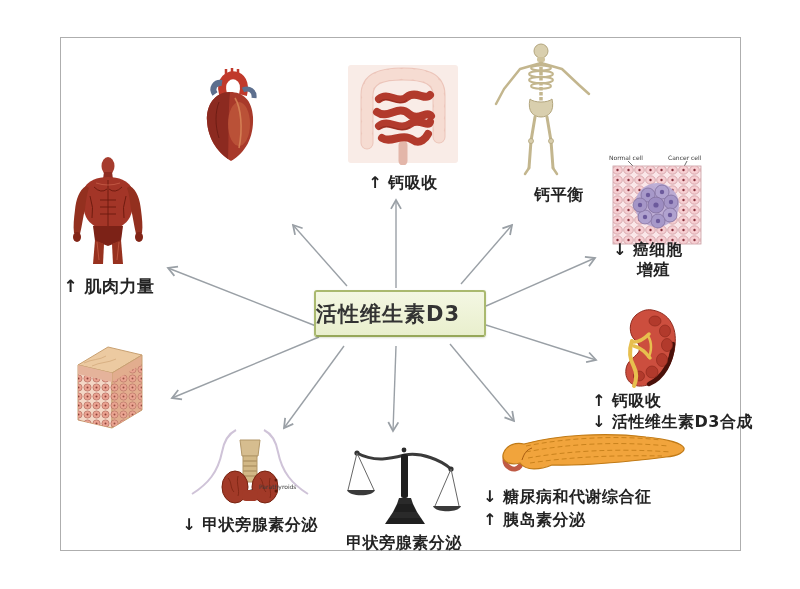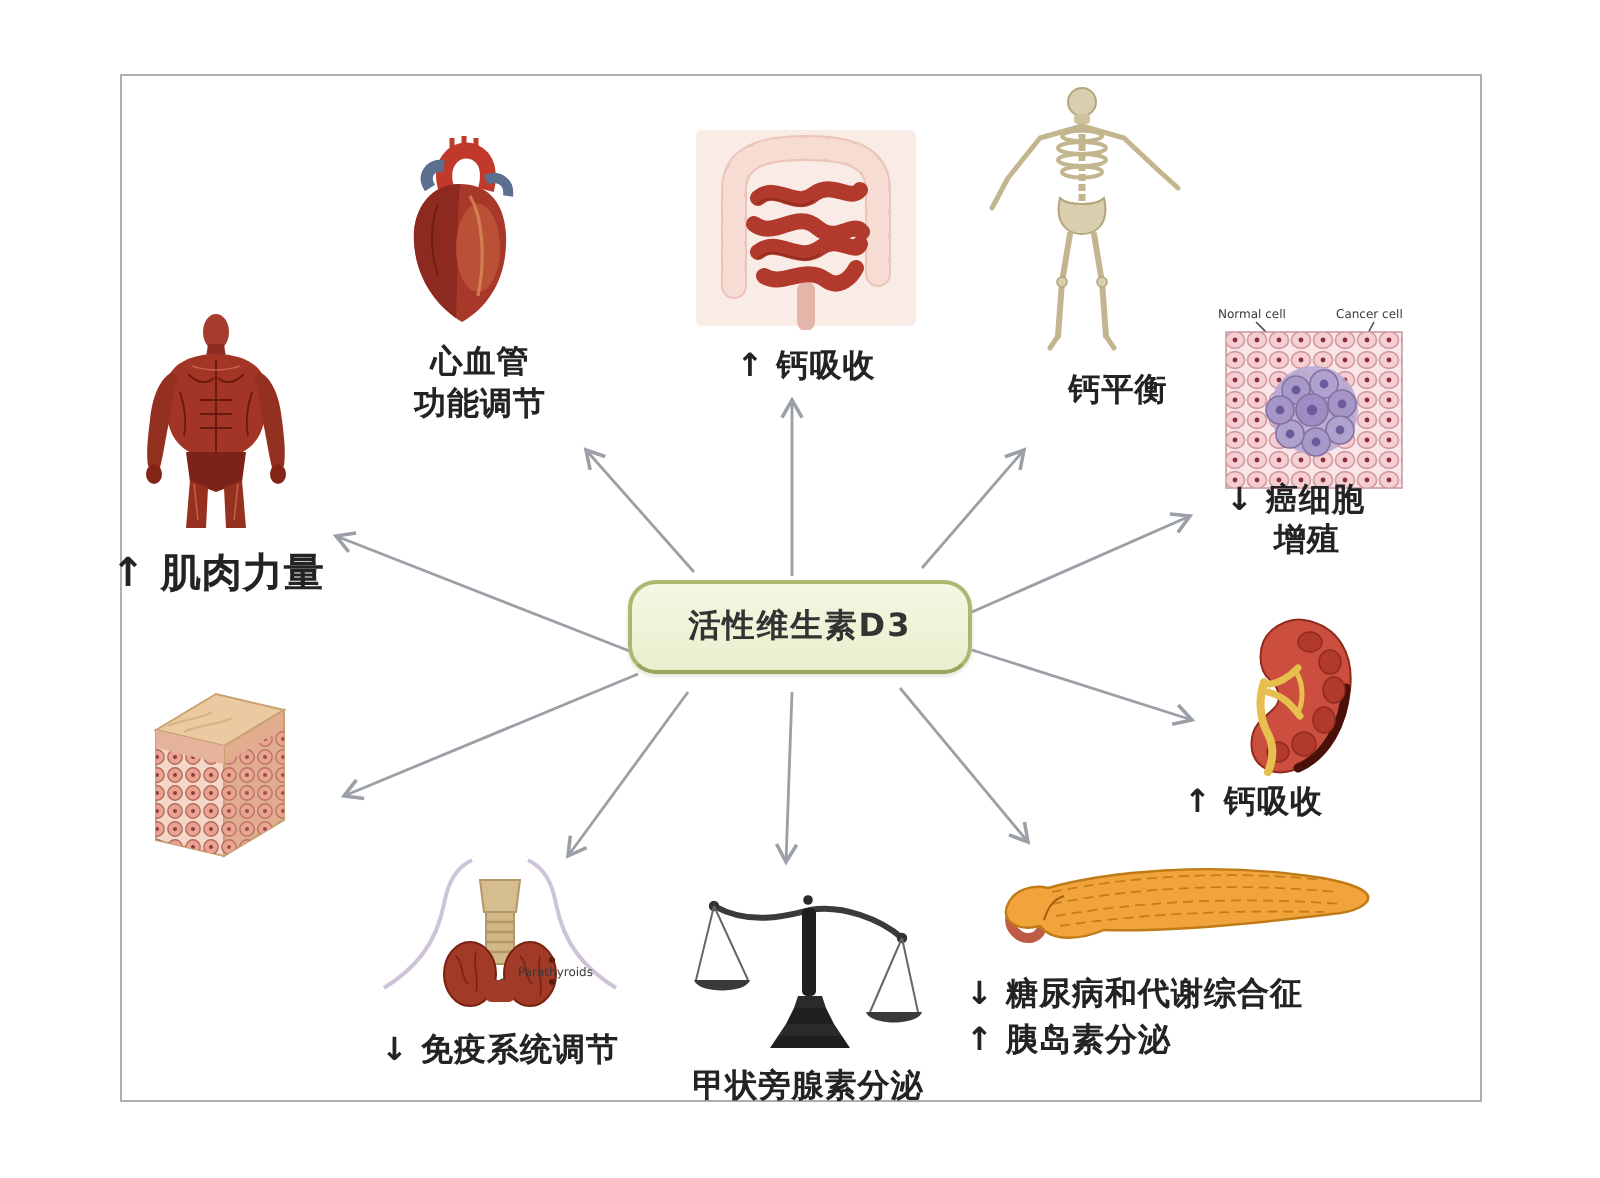--- a/index.html
+++ b/index.html
@@ -8,23 +8,23 @@
   .canvas{position:absolute;left:0;top:0;width:800px;height:589px;background:#fff;}
   .frame{position:absolute;left:60px;top:37px;width:679px;height:512px;
          border:1px solid #aeaeae;background:#fff;}
   .arrow-layer{position:absolute;left:0;top:0;width:800px;height:589px;pointer-events:none;}
   .node-img{position:absolute;}
   .node-label{position:absolute;font-weight:600;color:#232323;font-size:16px;
               line-height:21px;white-space:nowrap;letter-spacing:0.5px;}
   .center-text{text-align:center;}
   .center-box{position:absolute;left:314px;top:290px;width:168px;height:43px;
               background:linear-gradient(#f4f7e3,#e9efcd);
-              border:2px solid #aab96f;border-bottom-color:#96a759;border-radius:14px;
-              display:flex;align-items:center;justify-content:center;
-              font-size:16px;font-weight:bold;color:#333;letter-spacing:1px;
+              border:2px solid #aab96f;border-bottom-color:#96a759;border-radius:3px;
+              display:flex;align-items:center;justify-content:flex-start;
+              font-size:21px;font-weight:bold;color:#333;letter-spacing:1px;
               box-shadow:0 1px 2px rgba(120,130,80,.25);}
   .tiny-ann{position:absolute;font-size:6px;color:#3a3a3a;white-space:nowrap;
             letter-spacing:0;font-weight:400;}
 </style>
 </head>
 <body>
 
 <div class="canvas">
   <div class="frame"></div>
 
@@ -70,39 +70,35 @@
       <path d="M56,31 Q49,38 43,33"></path>
       <path d="M34,44 L50,44 M34,51 L50,51 M34,58 L50,58"></path>
       <path d="M24,40 Q28,52 26,62"></path>
       <path d="M60,40 Q56,52 58,62"></path>
     </g>
     <g stroke="#d06a52" stroke-width="0.8" fill="none" opacity="0.8">
       <path d="M30,27 Q42,31 54,27"></path>
       <path d="M31,86 L33,104 M53,86 L51,104"></path>
     </g>
   </svg>
-  <div class="node-label center-text" style="left:48px;top:276px;width:122px;font-size:20px">
+  <div class="node-label center-text" style="left:48px;top:276px;width:122px;font-size:17px">
     <div>↑ 肌肉力量</div>
   </div>
 
   <svg class="node-img" style="left:199px;top:68px" width="62" height="98" viewBox="0 0 62 98">
     <path d="M24,26 C20,12 30,5 38,8 C45,11 46,19 44,27" stroke="#c0392b" stroke-width="8" fill="none"></path>
     <path d="M27,7 L27,1 M33,5 L33,0 M39,7 L39,1" stroke="#c0392b" stroke-width="2.5"></path>
     <path d="M16,26 C12,20 16,14 23,15" stroke="#5d6f8e" stroke-width="6" fill="none"></path>
     <path d="M44,22 C50,19 56,23 55,30" stroke="#5d6f8e" stroke-width="5" fill="none"></path>
     <path d="M31,24 C16,24 7,37 8,53 C9,72 20,86 32,93 C46,85 55,70 54,49 C53,32 44,24 31,24 Z" fill="#a8392a"></path>
     <path d="M31,24 C16,24 7,37 8,53 C9,70 18,83 29,91 C30,70 29,45 31,24 Z" fill="#8c2a20"></path>
     <ellipse cx="40" cy="56" rx="11" ry="22" fill="#c05a3c" opacity="0.75"></ellipse>
     <path d="M36,30 C42,40 44,60 40,80" stroke="#d98a5a" stroke-width="1.6" fill="none" opacity="0.8"></path>
     <path d="M20,34 C16,44 16,58 20,70" stroke="#6e1d14" stroke-width="1" fill="none"></path>
   </svg>
-  <div class="node-label center-text" style="left:190px;top:170px;width:100px">
-    <div>心血管</div>
-    <div>功能调节</div>
-  </div>
 
   <svg class="node-img" style="left:346px;top:61px" width="114" height="104" viewBox="0 0 114 104">
     <rect x="2" y="4" width="110" height="98" fill="#f9ece7" rx="3"></rect>
     <path d="M21,82 L21,34 C21,17 36,13 57,13 C78,13 93,17 93,34 L93,76" stroke="#ecc5ba" stroke-width="13" fill="none" stroke-linecap="round"></path>
     <path d="M21,82 L21,34 C21,17 36,13 57,13 C78,13 93,17 93,34 L93,76" stroke="#f6dcd2" stroke-width="11" fill="none" stroke-linecap="round" stroke-dasharray="7 5"></path>
     <path d="M57,84 L57,100" stroke="#e3b6a9" stroke-width="9" stroke-linecap="round"></path>
     <g stroke="#b23a2c" stroke-width="8" fill="none" stroke-linecap="round">
       <path d="M33,38 C42,30 52,44 61,36 C70,29 79,40 84,34"></path>
       <path d="M31,51 C42,59 52,43 63,53 C72,61 81,49 85,55"></path>
       <path d="M33,65 C43,57 53,71 64,63 C73,56 82,67 84,61"></path>
@@ -192,20 +188,21 @@
       <ellipse cx="21" cy="68" rx="5.5" ry="5"></ellipse>
     </g>
     <g stroke="#e7bf4e" fill="none" stroke-linecap="round">
       <path d="M16,34 C22,34 27,30 31,26" stroke-width="3.5"></path>
       <path d="M16,38 C24,40 28,45 32,50" stroke-width="3.5"></path>
       <path d="M14,33 C11,42 12,52 16,59 C19,65 19,71 16,78" stroke-width="4"></path>
     </g>
     <path d="M30,28 C34,34 34,44 30,50" stroke="#e7bf4e" stroke-width="2.5" fill="none"></path>
   </svg>
   <div class="node-label" style="left:592px;top:390px">↑ 钙吸收</div>
+  <div class="node-label" style="left:592px;top:411px">↓ 活性维生素D3合成</div>
 
   <svg class="node-img" style="left:496px;top:430px" width="192" height="48" viewBox="0 0 192 48">
     <path d="M18,20 C8,23 6,33 14,38 C18,40 22,39 24,36" fill="none" stroke="#bf5a45" stroke-width="5" stroke-linecap="round"></path>
     <path d="M24,33 C12,36 4,30 8,22 C11,15 20,12 28,14 C60,5 110,2 150,7 C170,9 186,13 188,18 C189,22 182,26 170,27 C130,32 90,36 56,35 C44,40 30,41 24,33 Z" fill="#f1a43c" stroke="#c07a16" stroke-width="1.2"></path>
     <g fill="none" stroke="#c07a16" stroke-width="0.9" opacity="0.9">
       <path d="M30,16 C70,8 120,5 165,10" stroke-dasharray="5 3"></path>
       <path d="M30,22 C70,14 120,11 172,16" stroke-dasharray="5 3"></path>
       <path d="M32,28 C72,21 120,18 175,22" stroke-dasharray="5 3"></path>
       <path d="M34,33 C74,27 115,25 166,26" stroke-dasharray="5 3"></path>
     </g>
@@ -252,21 +249,21 @@
     </g>
     <g fill="none" stroke="#77220f" stroke-width="0.8" opacity="0.9">
       <path d="M40,50 C44,54 42,60 46,64 M50,48 C48,56 52,62 50,68"></path>
       <path d="M72,50 C76,54 74,60 78,64 M82,50 C80,58 84,64 82,70"></path>
     </g>
     <circle cx="88" cy="52" r="1.5" fill="#5f1a0a"></circle>
     <circle cx="88" cy="63" r="1.5" fill="#5f1a0a"></circle>
   </svg>
   <span class="tiny-ann" style="left:259px;top:483px">Parathyroids</span>
   <div class="node-label center-text" style="left:172px;top:514px;width:156px">
-    <div>↓ 免疫系统调节</div>
+    <div>↓ 甲状旁腺素分泌</div>
   </div>
 
   <svg class="node-img" style="left:74px;top:338px" width="72" height="94" viewBox="0 0 72 94">
     <defs>
       <pattern id="pskin" width="9" height="9" patternUnits="userSpaceOnUse">
         <circle cx="4.5" cy="4.5" r="3.6" fill="#eba291" stroke="#b06a5d" stroke-width="0.7"></circle>
         <circle cx="4.5" cy="4.5" r="1" fill="#8c4038"></circle>
       </pattern>
     </defs>
     <path d="M4,27 L34,9 L68,17 L38,35 Z" fill="#eccaa1" stroke="#c9a172" stroke-width="1"></path>

